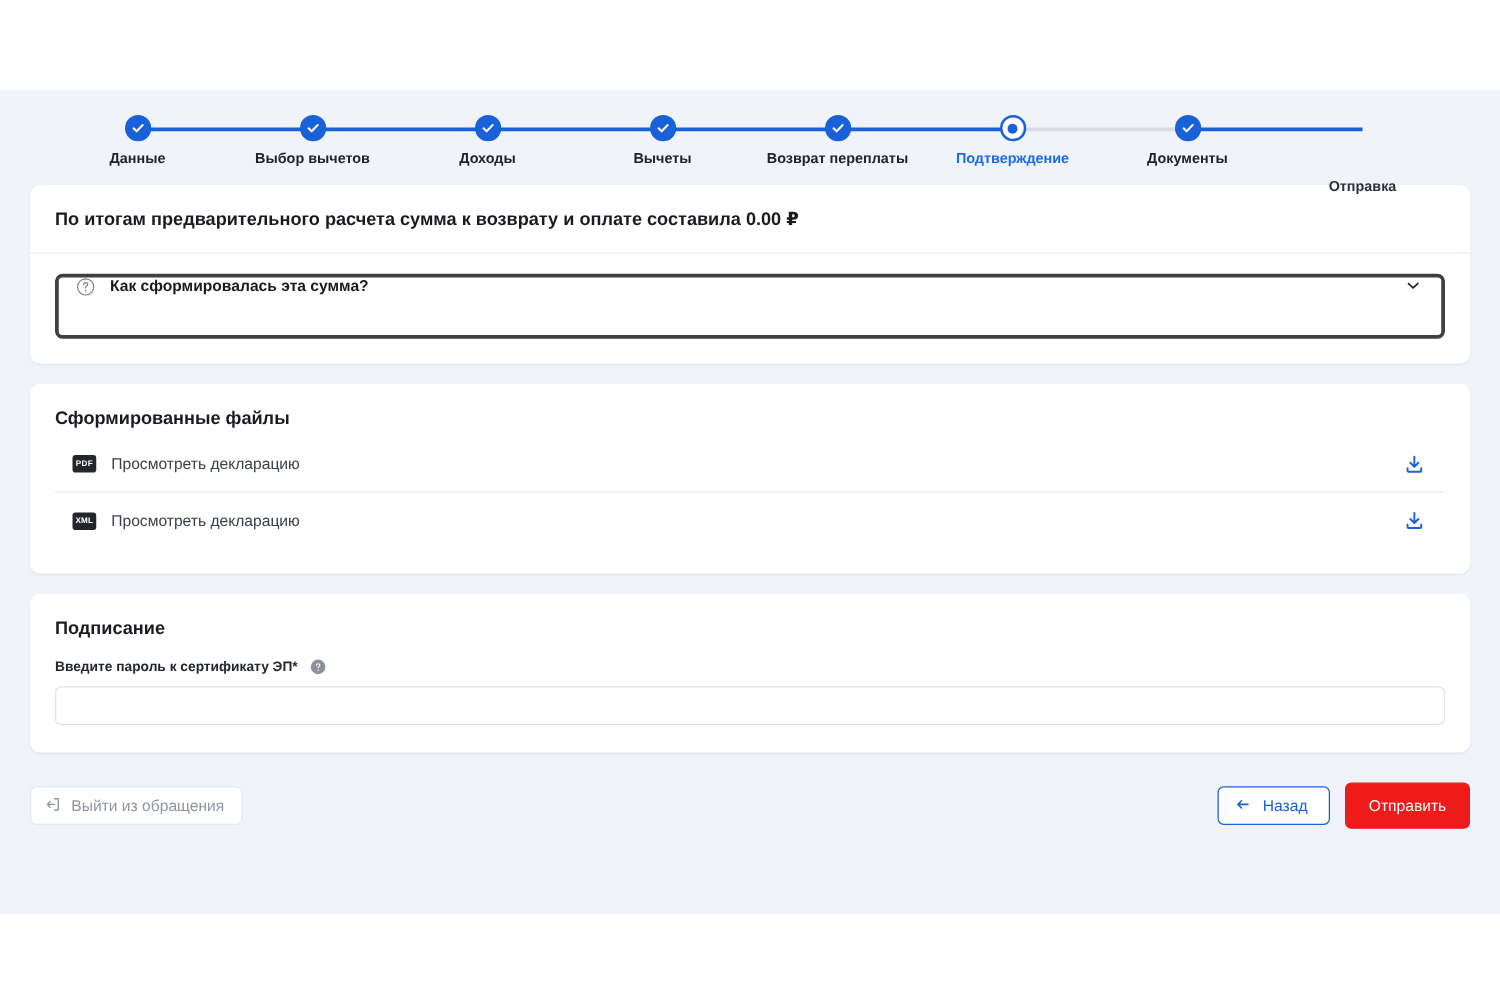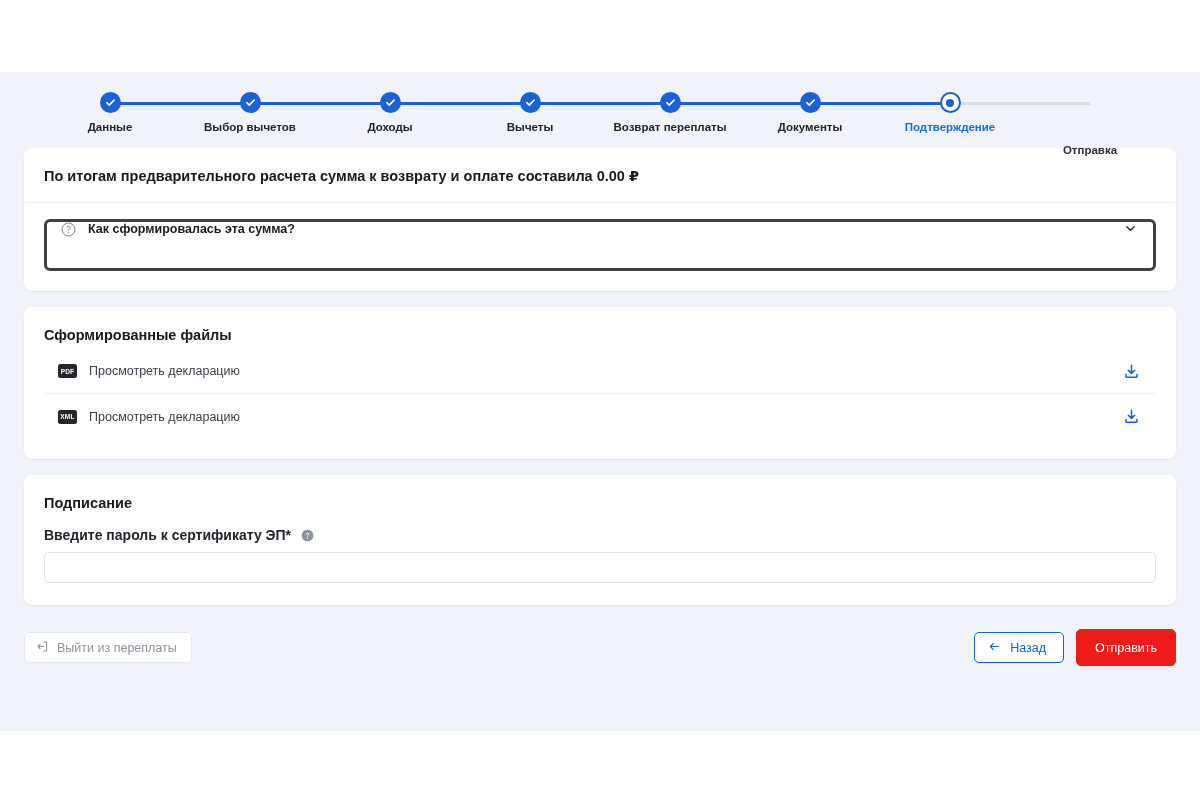--- a/index.html
+++ b/index.html
@@ -170,21 +170,21 @@
     border: none;
     padding: 0;
     cursor: pointer;
   }
 
   
   .sign-body { padding: 0 20px 22px 20px; }
   .field-label {
     display: flex;
     align-items: center;
-    font-size: 14px;
+    font-size: 11px;
     font-weight: bold;
     color: #23262c;
     margin: 10px 0 9px 0;
   }
   .help-icon { margin-left: 10px; display: flex; }
   .pwd-input {
     display: block;
     width: 100%;
     height: 31px;
     border: 1px solid #dfe2e8;
@@ -293,36 +293,36 @@
       <div class="step done">
         <div class="connector"></div>
         <div class="marker">
           <svg width="11" height="11" viewBox="0 0 12 12">
               <path d="M2 6.2 L4.7 8.8 L10 3.3" fill="none" stroke="#fff" stroke-width="1.8" stroke-linecap="round" stroke-linejoin="round"></path>
             </svg>
         </div>
         <div class="step-label">Возврат переплаты</div>
       </div>
 
+      <div class="step current">
+        <div class="connector"></div>
+        <div class="marker">
+          <span class="dot"></span>
+        </div>
+        <div class="step-label">Подтверждение</div>
+      </div>
+
       <div class="step done">
         <div class="connector"></div>
         <div class="marker">
           <svg width="11" height="11" viewBox="0 0 12 12">
               <path d="M2 6.2 L4.7 8.8 L10 3.3" fill="none" stroke="#fff" stroke-width="1.8" stroke-linecap="round" stroke-linejoin="round"></path>
             </svg>
         </div>
         <div class="step-label">Документы</div>
-      </div>
-
-      <div class="step current">
-        <div class="connector"></div>
-        <div class="marker">
-          <span class="dot"></span>
-        </div>
-        <div class="step-label">Подтверждение</div>
       </div>
 
       <div class="step upcoming">
 
         <div class="marker"></div>
         <div class="step-label">Отправка</div>
       </div>
 
     </div>
 
@@ -394,21 +394,21 @@
     </div>
 
     <div class="footer">
       <button class="btn btn-exit">
         <span>
           <svg width="13" height="13" viewBox="0 0 14 14">
             <path d="M8.4 2.2 L11.4 2.2 L11.4 11.8 L8.4 11.8" fill="none" stroke="#8f949e" stroke-width="1.2" stroke-linecap="round" stroke-linejoin="round"></path>
             <path d="M2.2 7 L8 7 M4.4 4.6 L2.1 7 L4.4 9.4" fill="none" stroke="#8f949e" stroke-width="1.2" stroke-linecap="round" stroke-linejoin="round"></path>
           </svg>
         </span>
-        <span>Выйти из переплаты</span>
+        <span>Выйти из обращения</span>
       </button>
 
       <div class="spacer"></div>
 
       <button class="btn btn-back">
         <span>
           <svg width="13" height="13" viewBox="0 0 14 14">
             <path d="M11.2 7 L2.8 7 M5.6 3.9 L2.5 7 L5.6 10.1" fill="none" stroke="#1861d8" stroke-width="1.3" stroke-linecap="round" stroke-linejoin="round"></path>
           </svg>
         </span>

